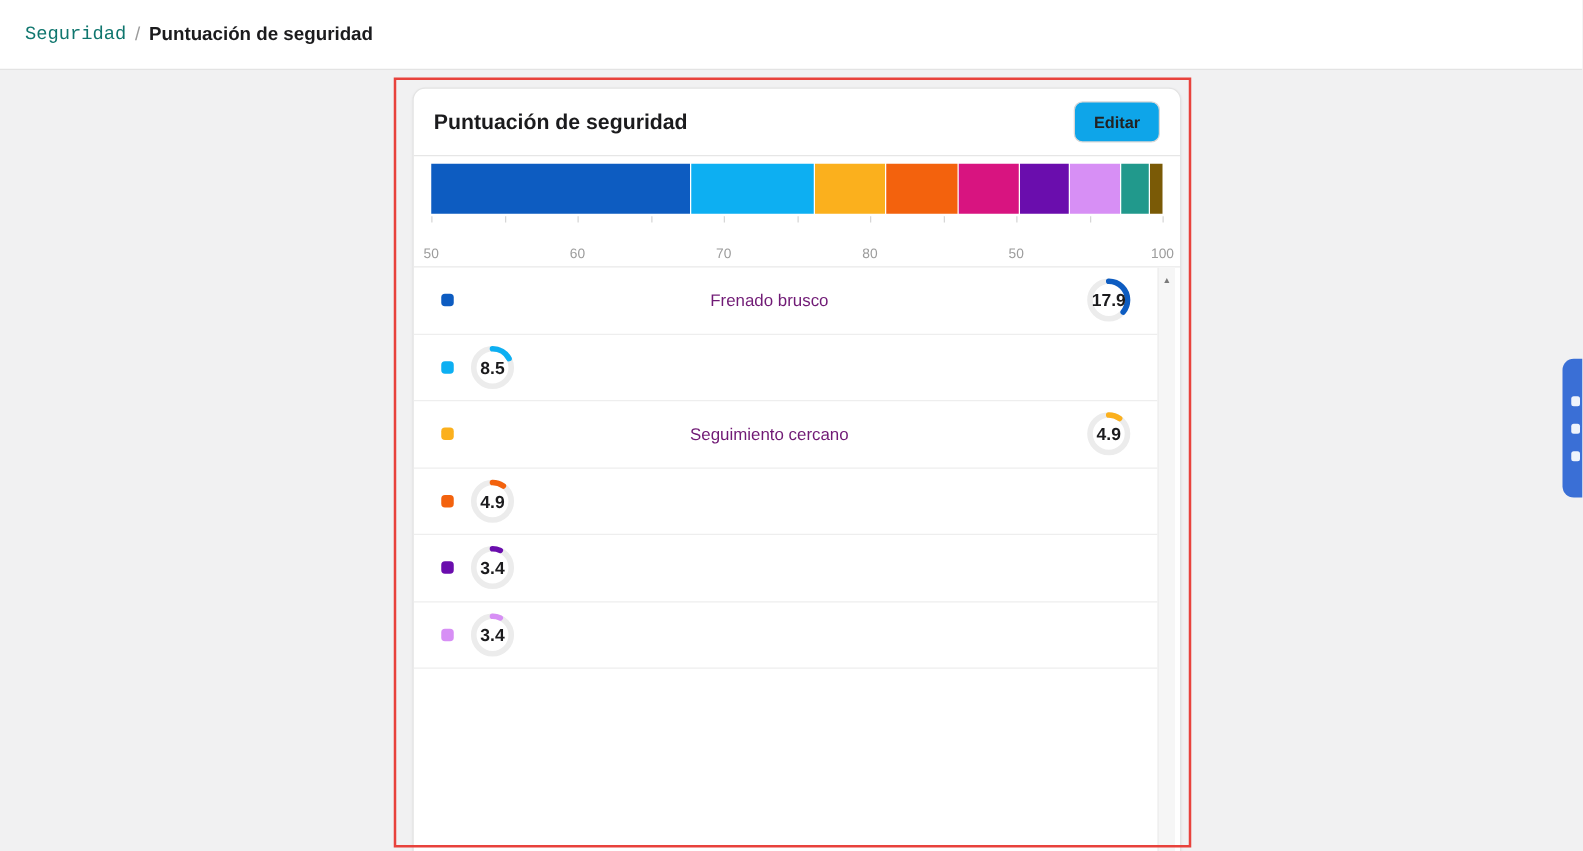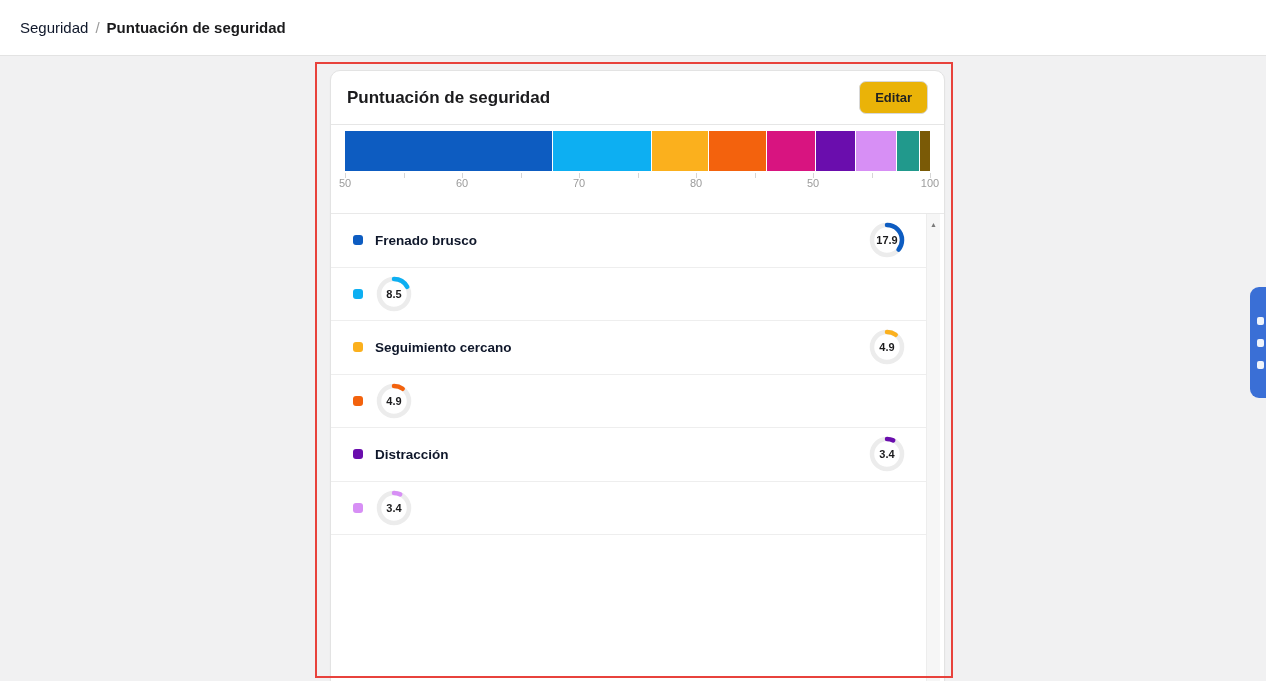--- a/index.html
+++ b/index.html
@@ -5,21 +5,21 @@
   * { margin:0; padding:0; box-sizing:border-box; }
   html,body { width:1266px; height:681px; overflow:hidden; }
   body { font-family:"Liberation Sans", sans-serif; background:#f1f1f2; }
 
   
   .topbar {
     height:56px; background:#ffffff; border-bottom:1px solid #e3e3e3;
     display:flex; align-items:center; padding-left:20px; gap:7px;
     font-size:15px;
   }
-  .crumb-section { color:#0f172a; cursor:pointer; }
+  .crumb-section { color:#0f766e; cursor:pointer;font-family:Liberation Mono, monospace; }
   .crumb-sep { color:#9a9a9a; }
   .crumb-current { color:#1b1b1d; font-weight:700; }
 
   
   .content { position:relative; height:625px; background:#f1f1f2; }
 
   .annotation-rect {
     position:absolute; left:315px; top:6px; width:638px; height:616px;
     border:2px solid #e8423c; z-index:30; pointer-events:none;
   }
@@ -32,61 +32,61 @@
     display:flex; flex-direction:column;
   }
   .card-header {
     flex:0 0 54px; display:flex; align-items:center; justify-content:space-between;
     padding:0 16px; border-bottom:1px solid #e6e6e6;
   }
   .card-title { font-size:17px; font-weight:700; color:#1b1b1d; }
   .edit-btn {
     font-family:"Liberation Sans", sans-serif;
     font-size:13px; font-weight:700; color:#222;
-    background:#eab308; border:1px solid #d8d8d8; border-radius:7px;
+    background:#0ea5e9; border:1px solid #d8d8d8; border-radius:7px;
     padding:8px 15px; cursor:pointer;
   }
 
   .desc {
     margin:14px 16px 10px 16px; max-width:566px;
     font-size:12.5px; line-height:1.55; color:#727272;
   }
   .desc a { color:#2368d1; text-decoration:none; cursor:pointer; }
 
   
   .bar { margin:6px 14px 0 14px; height:40px; display:flex; gap:1px; }
   .seg { height:100%; }
 
   
   .axis { position:relative; margin:2px 14px 0 14px; height:28px; }
   .tick { position:absolute; top:0; width:1px; height:5px; background:#d6d6d6; }
   .tick-label {
-    position:absolute; top:4px; transform:translateX(-50%);
+    position:absolute; top:24px; transform:translateX(-50%);
     font-size:11px; color:#9c9c9c;
   }
 
   
   .table-wrap { margin-top:12px; border-top:1px solid #e9e9e9; flex:1; display:flex; min-height:0; }
   .table { flex:1; min-width:0; }
   .thead {
     display:flex; justify-content:space-between; align-items:center;
     padding:13px 20px 11px 22px; border-bottom:1px solid #e8e8e8;
     font-size:10px; font-weight:700; letter-spacing:0.5px; color:#6e6e6e;
   }
   .row {
     display:flex; align-items:center; gap:12px;
     height:53.5px; padding:0 20px 0 22px; border-bottom:1px solid #eeeeee;
   }
   .swatch { width:10px; height:10px; border-radius:3px; flex:0 0 auto; }
-  .row-label { flex:1; font-size:13.5px; font-weight:700; color:#0f172a; }
+  .row-label { flex:1; font-size:13.5px; font-weight:400; color:#701a75;text-align:center; }
   .ring { position:relative; width:38px; height:38px; flex:0 0 auto; }
   .ring svg { position:absolute; inset:0; }
   .ring .val {
     position:absolute; inset:0; display:flex; align-items:center; justify-content:center;
-    font-size:11px; font-weight:700; color:#1b1b1d;
+    font-size:14px; font-weight:700; color:#1b1b1d;
   }
 
   
   .vscroll {
     flex:0 0 14px; margin-right:4px; background:#f6f6f6; border-left:1px solid #ededed;
     display:flex; justify-content:center; padding-top:7px; cursor:pointer;
   }
   .scroll-arrow { font-size:7px; color:#7a7a7a; line-height:1; }
 
   
@@ -187,21 +187,20 @@
               <span class="ring">
                 <svg width="38" height="38" viewBox="0 0 38 38">
                   <circle cx="19" cy="19" r="15" fill="#fff" stroke="#ececec" stroke-width="4.5"></circle>
                   <circle cx="19" cy="19" r="15" fill="none" stroke="#f3620d" stroke-width="4.5" stroke-linecap="round" stroke-dasharray="9.236282401553991 94.24777960769379" transform="rotate(-90 19 19)"></circle>
                 </svg>
                 <span class="val">4.9</span>
               </span>
             </div>
             <div class="row">
               <span class="swatch" style="background: rgb(106, 13, 173);"></span>
-              <span class="row-label">Distracción</span>
               <span class="ring">
                 <svg width="38" height="38" viewBox="0 0 38 38">
                   <circle cx="19" cy="19" r="15" fill="#fff" stroke="#ececec" stroke-width="4.5"></circle>
                   <circle cx="19" cy="19" r="15" fill="none" stroke="#6a0dad" stroke-width="4.5" stroke-linecap="round" stroke-dasharray="6.408849013323178 94.24777960769379" transform="rotate(-90 19 19)"></circle>
                 </svg>
                 <span class="val">3.4</span>
               </span>
             </div>
             <div class="row">
               <span class="swatch" style="background: rgb(215, 143, 245);"></span>

